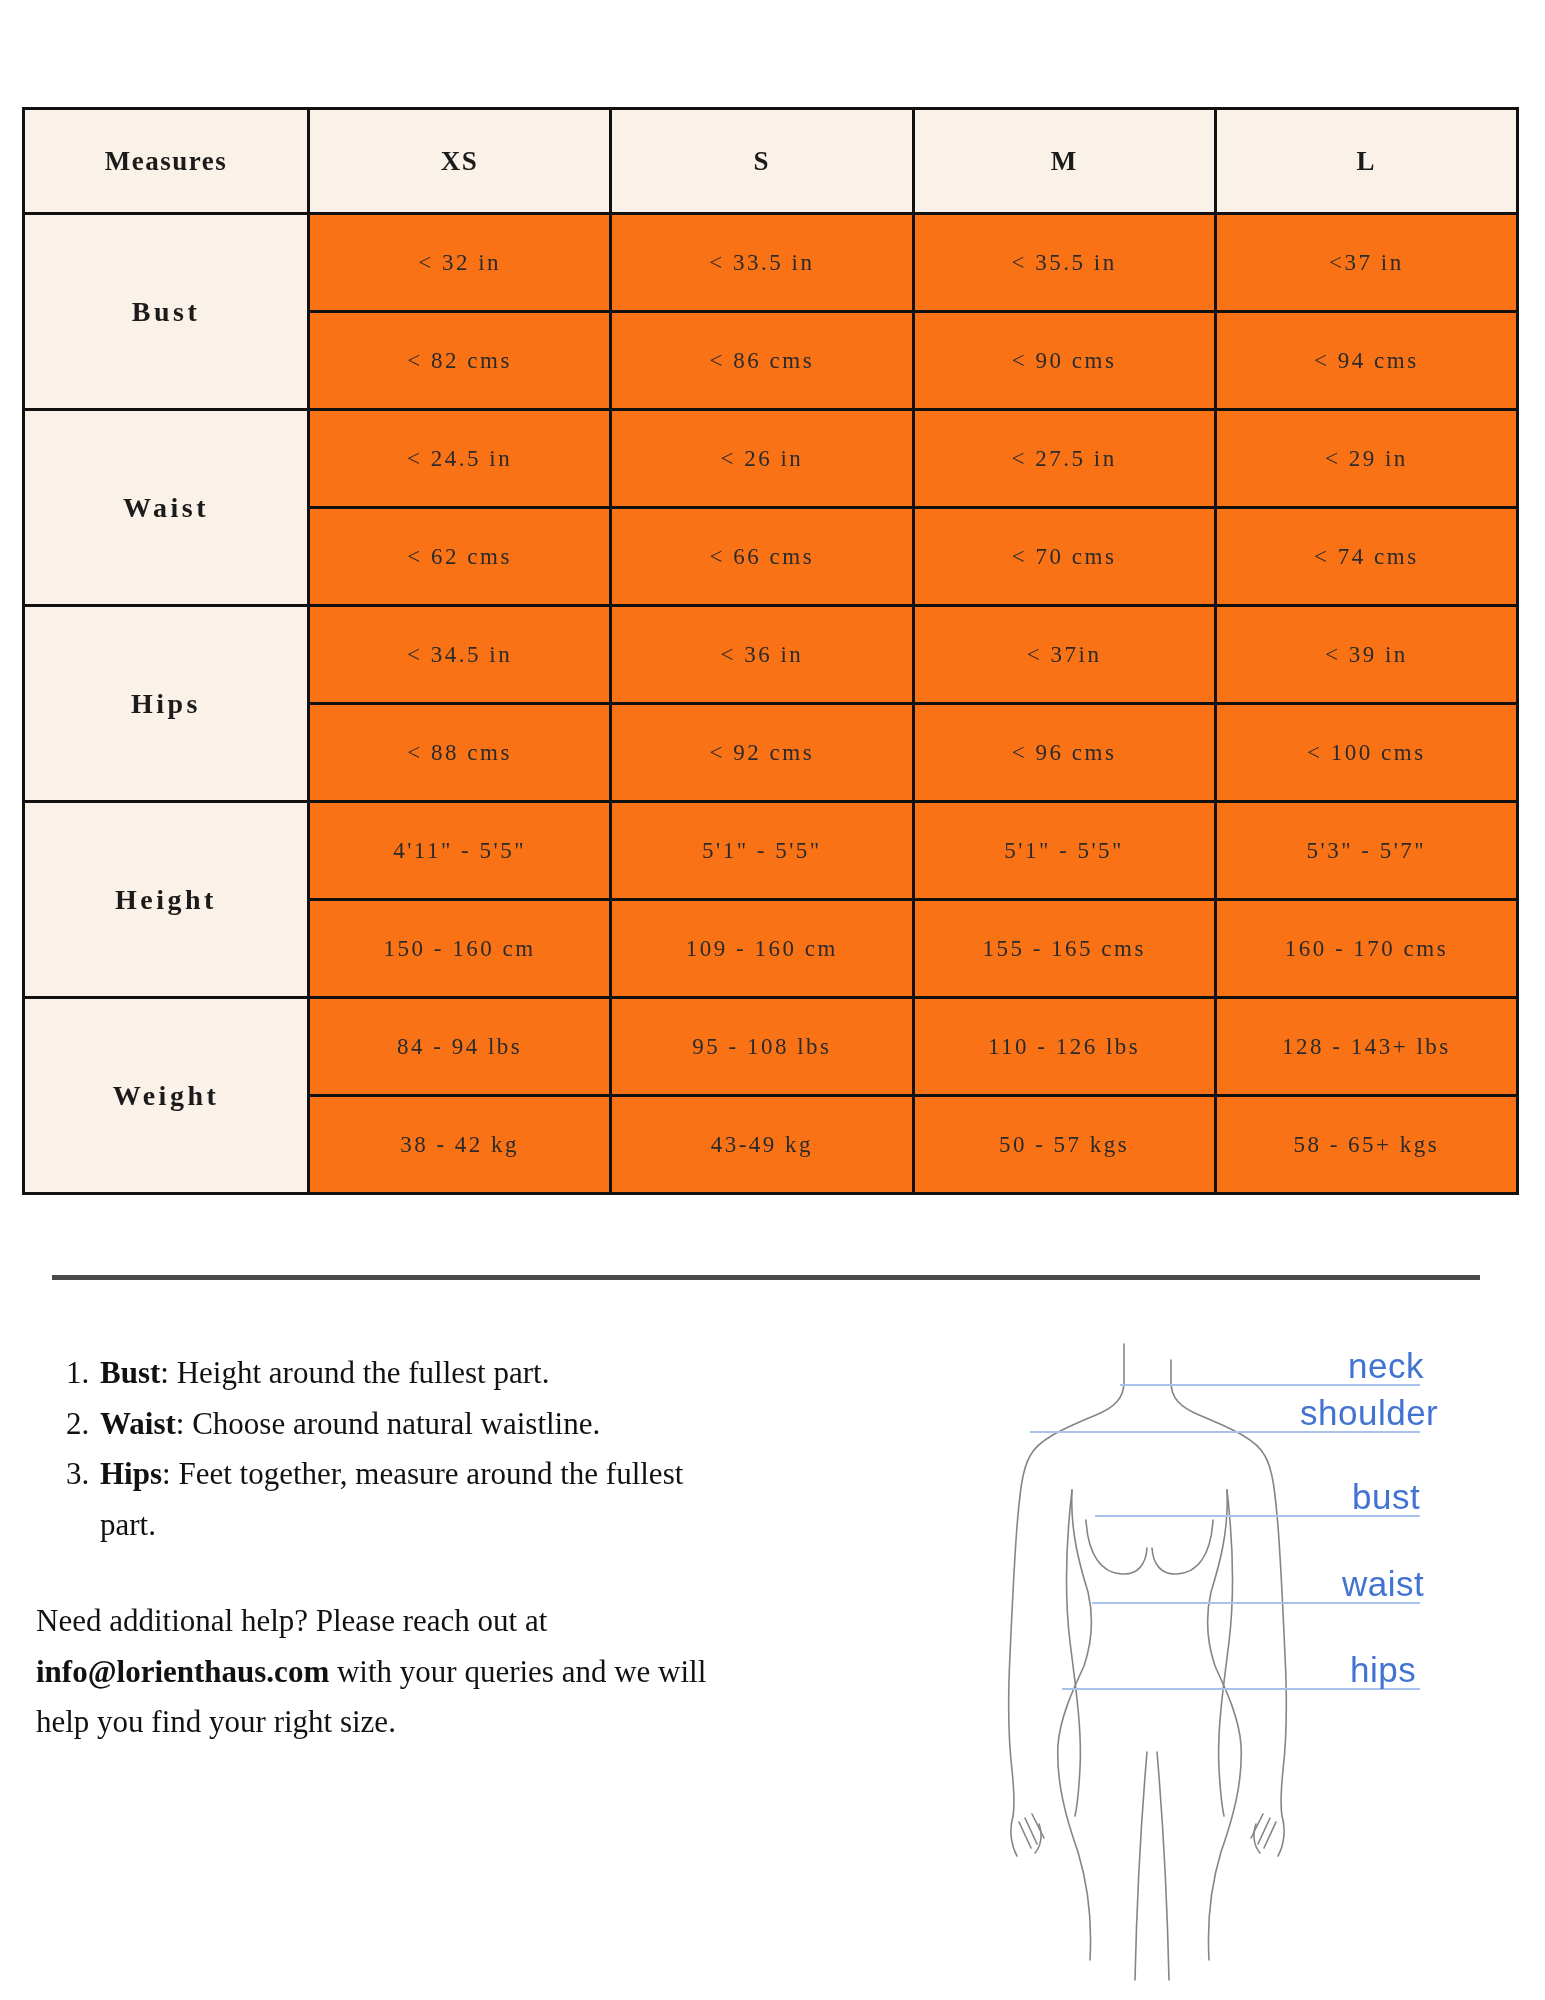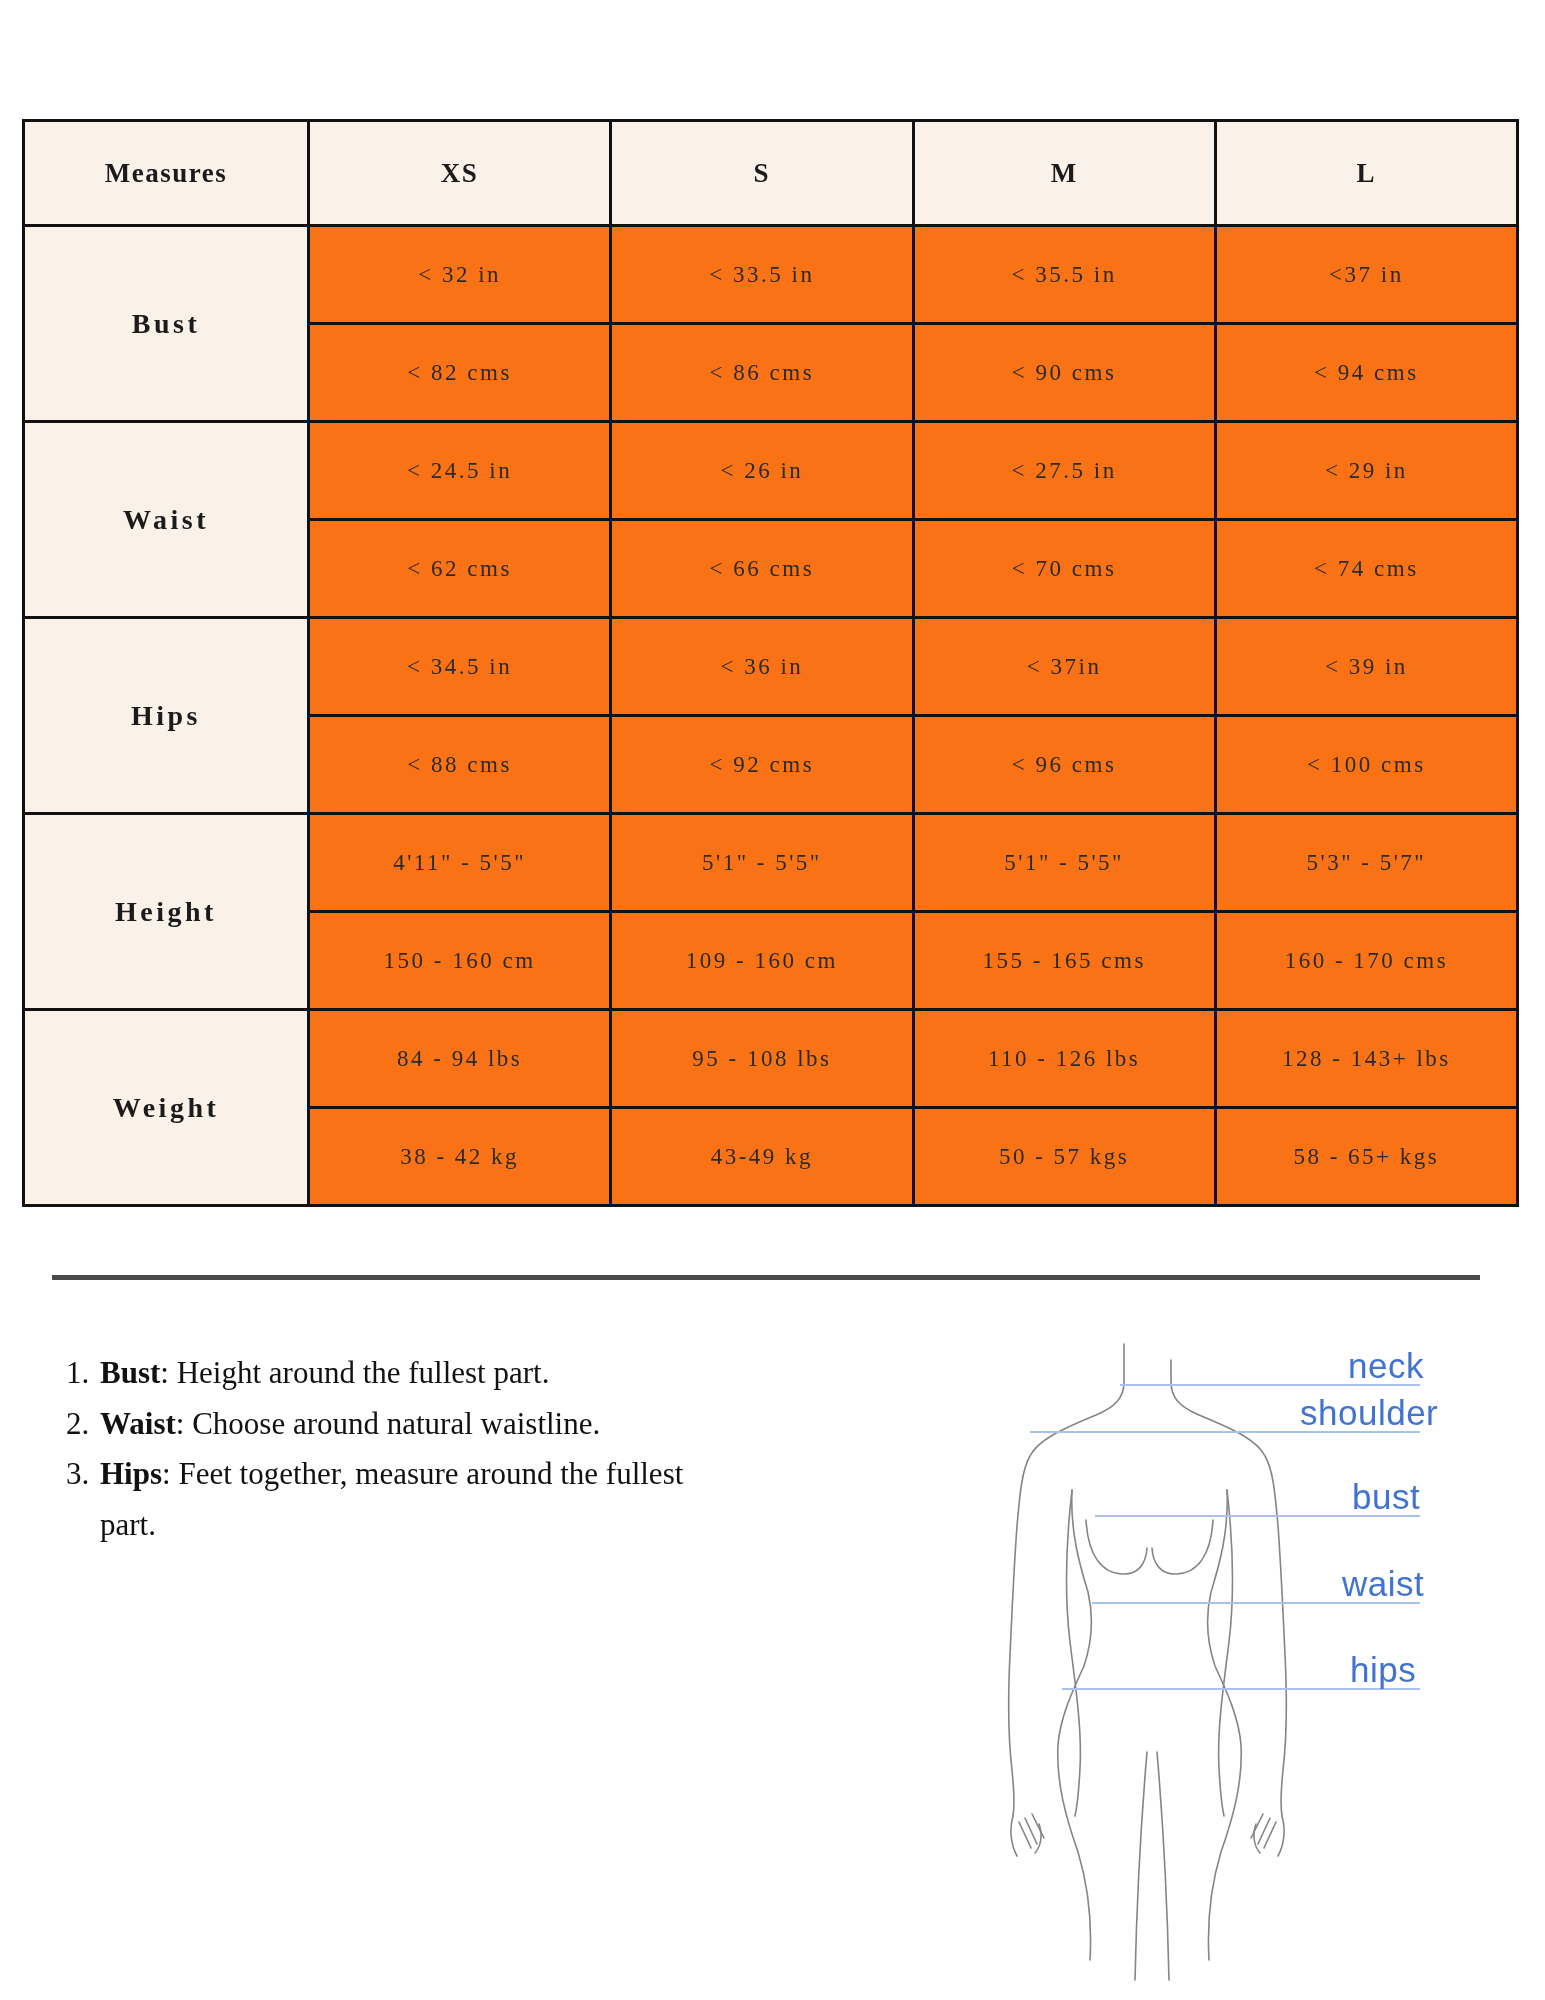--- a/index.html
+++ b/index.html
@@ -11,21 +11,21 @@
   .title{
     position:absolute;top:10px;left:0;width:100%;text-align:center;
   }
   .title span{
     display:inline-block;font-size:46px;letter-spacing:1px;color:#111;
     border-bottom:3px solid #111;padding:0 6px 4px 6px;
     font-family:"DejaVu Serif","Liberation Serif",serif;
   }
   
   table.size-table{
-    position:absolute;left:22px;top:119px;width:1497px;
+    position:absolute;left:22px;top:107px;width:1497px;
     border-collapse:collapse;table-layout:fixed;border-radius:23px;
   }
   .size-table col.c-label{width:285px;}
   .size-table th,.size-table td{
     border:3px solid #111;text-align:center;vertical-align:middle;
     background:#f97316;
   }
   .size-table th{
     height:100px;background:#faf1e9;font-size:27px;font-weight:bold;
     letter-spacing:1.5px;color:#1b1b1b;
@@ -155,20 +155,23 @@
       <div class="step">
         <span class="num">1.</span><b>Bust</b><span>: Height around the fullest part.</span>
       </div>
       <div class="step">
         <span class="num">2.</span><b>Waist</b><span>: Choose around natural waistline.</span>
       </div>
       <div class="step">
         <span class="num">3.</span><b>Hips</b><span>: Feet together, measure around the fullest part.</span>
       </div>
     </div>
+    <div class="help">
+      <span>Need additional help? Please reach out at </span><b>info@lorienthaus.com</b><span> with your queries and we will help you find your right size.</span>
+    </div>
   </div>
 
   <svg class="diagram" viewBox="0 0 545 660" xmlns="http://www.w3.org/2000/svg">
 
     <g>
 
       <path class="fig" d="M124,4 L124,42 C124,58 115,67 96,75 C62,89 38,100 30,116 C22,130 20,152 17,186 C14,226 12,270 10,315 C8,355 8,396 12,430 C14,450 15,464 13,476"></path>
       <path class="fig" d="M171,20 L171,42 C171,58 180,67 199,75 C233,89 257,100 265,116 C273,130 275,152 278,186 C281,226 283,270 285,315 C287,355 287,396 283,430 C281,450 280,464 282,476"></path>
 
       <path class="fig" d="M72,150 C66,202 64,252 70,302 C76,350 82,390 80,428 C79,448 78,462 75,476"></path>

